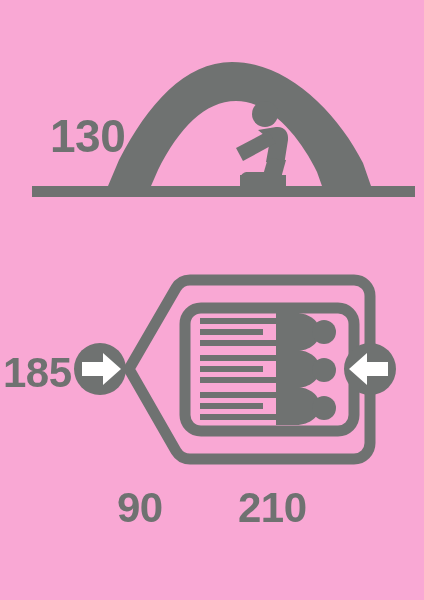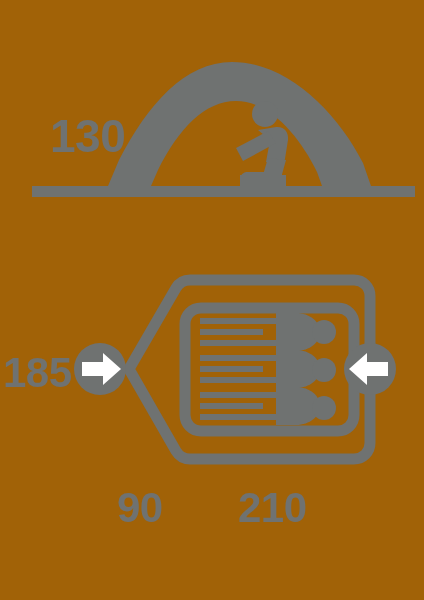--- a/index.html
+++ b/index.html
@@ -10,21 +10,21 @@
   body {
     width: 424px;
     height: 600px;
     overflow: hidden;
     font-family: "Liberation Sans", sans-serif;
   }
   #spec-sheet {
     position: relative;
     width: 424px;
     height: 600px;
-    background: #a16207;
+    background: #f9a8d4;
   }
   .diagram-svg {
     position: absolute;
     top: 0;
     left: 0;
     width: 424px;
     height: 600px;
     display: block;
   }
   .dim-text {

